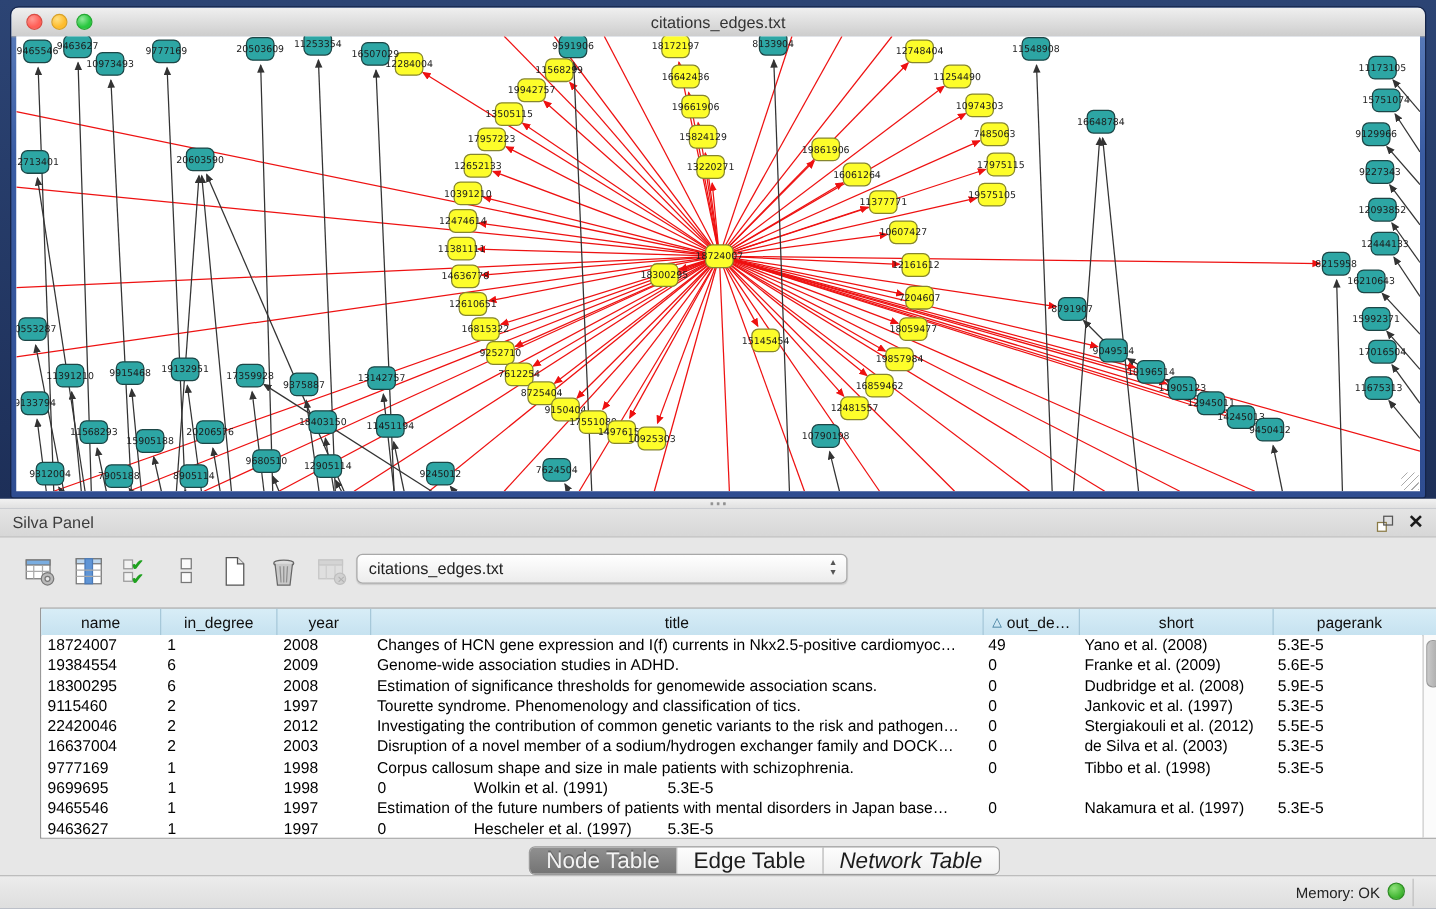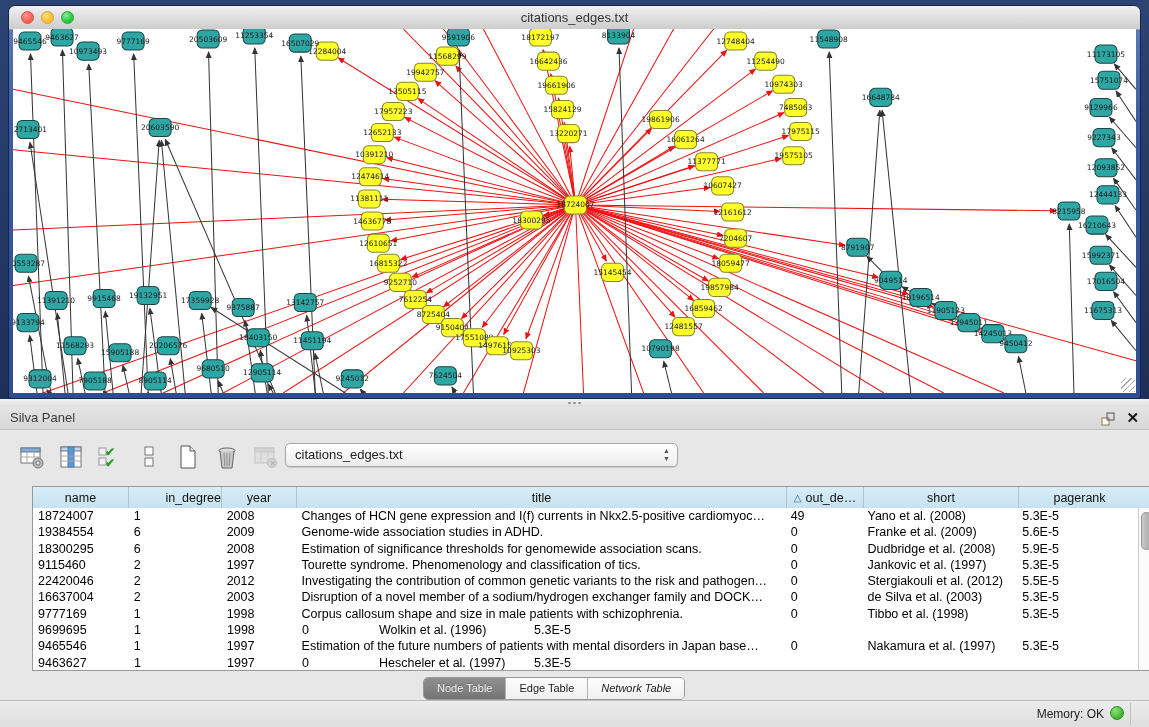--- a/index.html
+++ b/index.html
@@ -42,26 +42,26 @@
   .combo-text{position:absolute;left:9px;top:3px;font-size:13px;color:#222;}
   .combo-arrows{position:absolute;right:7px;top:3px;display:flex;flex-direction:column;line-height:8px;font-size:7px;color:#555;}
 
   .dtable{position:absolute;left:32px;top:79px;width:1122px;height:185px;background:#fff;border:1px solid #999;box-sizing:border-box;}
   .thead{display:flex;height:21px;background:linear-gradient(180deg,#d8edf7,#c6e2f0);border-bottom:1px solid #8fb3c4;}
   .hcell{box-sizing:border-box;border-right:1px solid #a6c8d9;font-size:12.5px;color:#101010;display:flex;align-items:center;justify-content:center;gap:4px;overflow:hidden;white-space:nowrap;}
   .sort-tri{font-size:10px;color:#2e6e91;}
   .tbody{position:absolute;left:0;top:21px;right:15px;bottom:0;overflow:hidden;}
   .trow{display:flex;height:16.3px;line-height:16.3px;background:#fff;}
   .tcell{box-sizing:border-box;padding:0 5px;font-size:12.5px;color:#000;overflow:hidden;white-space:nowrap;}
-  .c0{width:96px;}.c1{width:93px;justify-content:flex-end;}.c2{width:75px;}.c3{width:490px;}.c4{width:77px;}.c5{width:155px;}.c6{width:121px;border-right:none;}
+  .c0{width:96px;}.c1{width:93px;}.c2{width:75px;}.c3{width:490px;}.c4{width:77px;}.c5{width:155px;}.c6{width:121px;border-right:none;}
   .vscroll{position:absolute;right:0;top:21px;bottom:0;width:15px;background:#fbfbfb;border-left:1px solid #ccc;box-sizing:border-box;}
   .vthumb{position:absolute;left:2px;top:4px;width:9px;height:36px;border-radius:5px;background:linear-gradient(90deg,#c9c9c9,#a8a8a8);border:1px solid #999;}
 
   .seg-tabs{position:absolute;left:423px;top:270px;height:21px;display:flex;border:1px solid #9a9a9a;border-radius:5px;overflow:hidden;box-shadow:0 1px 0 rgba(255,255,255,.6);}
-  .seg{padding:0 13px;font-size:11px;line-height:20px;background:linear-gradient(180deg,#fdfdfd,#f0f0f0);color:#1c1c1c;border-right:1px solid #b3b3b3;}
+  .seg{padding:0 13px;font-size:18px;line-height:20px;background:linear-gradient(180deg,#fdfdfd,#f0f0f0);color:#1c1c1c;border-right:1px solid #b3b3b3;}
   .seg:last-child{border-right:none;font-style:italic;}
   .seg.sel{background:linear-gradient(180deg,#909090,#747474);color:#f3f3f3;text-shadow:0 -1px 0 rgba(0,0,0,.25);}
 
   .status-bar{position:absolute;left:0;bottom:0;width:100%;height:26px;background:linear-gradient(180deg,#ececec,#dedede);border-top:1px solid #bdbdbd;margin-top:29px;}
   .mem{position:absolute;right:45px;top:6px;font-size:12px;color:#222;}
   .mem-dot{position:absolute;right:25px;top:5px;width:14px;height:14px;border-radius:50%;background:radial-gradient(circle at 35% 30%,#8ee27a,#3db32e 70%);border:1px solid #2e8e24;box-sizing:border-box;}
   .status-sep{position:absolute;right:18px;top:2px;width:1px;height:22px;background:#bfbfbf;}
 </style>
 </head>
 <body>
@@ -781,21 +781,21 @@
           <div class="tcell c3">Corpus callosum shape and size in male patients with schizophrenia.</div>
           <div class="tcell c4">0</div>
           <div class="tcell c5">Tibbo et al. (1998)</div>
           <div class="tcell c6">5.3E-5</div>
         </div>
         <div class="trow">
           <div class="tcell c0">9699695</div>
           <div class="tcell c1">1</div>
           <div class="tcell c2">1998</div>
           <div class="tcell c4">0</div>
-          <div class="tcell c5">Wolkin et al. (1996)</div>
+          <div class="tcell c5">Wolkin et al. (1991)</div>
           <div class="tcell c6">5.3E-5</div>
         </div>
         <div class="trow">
           <div class="tcell c0">9465546</div>
           <div class="tcell c1">1</div>
           <div class="tcell c2">1997</div>
           <div class="tcell c3">Estimation of the future numbers of patients with mental disorders in Japan base…</div>
           <div class="tcell c4">0</div>
           <div class="tcell c5">Nakamura et al. (1997)</div>
           <div class="tcell c6">5.3E-5</div>

